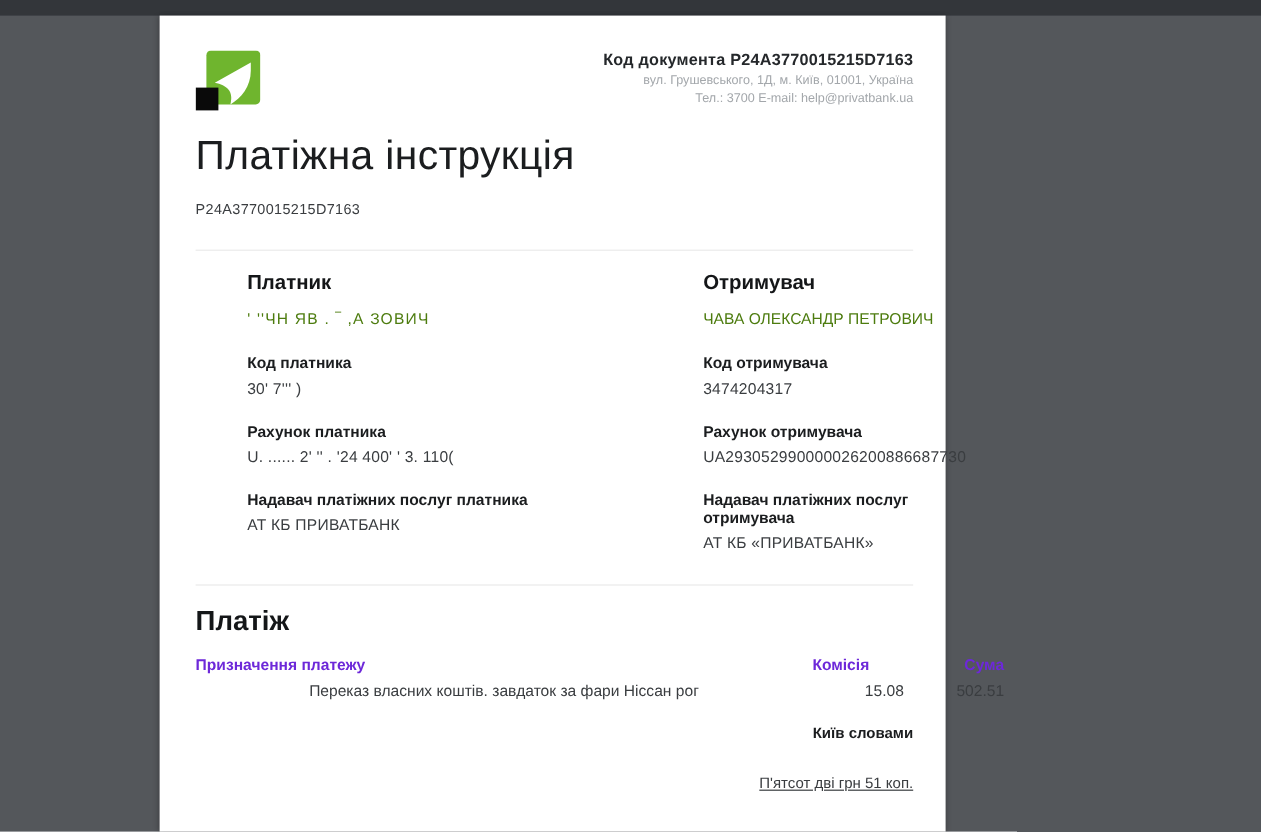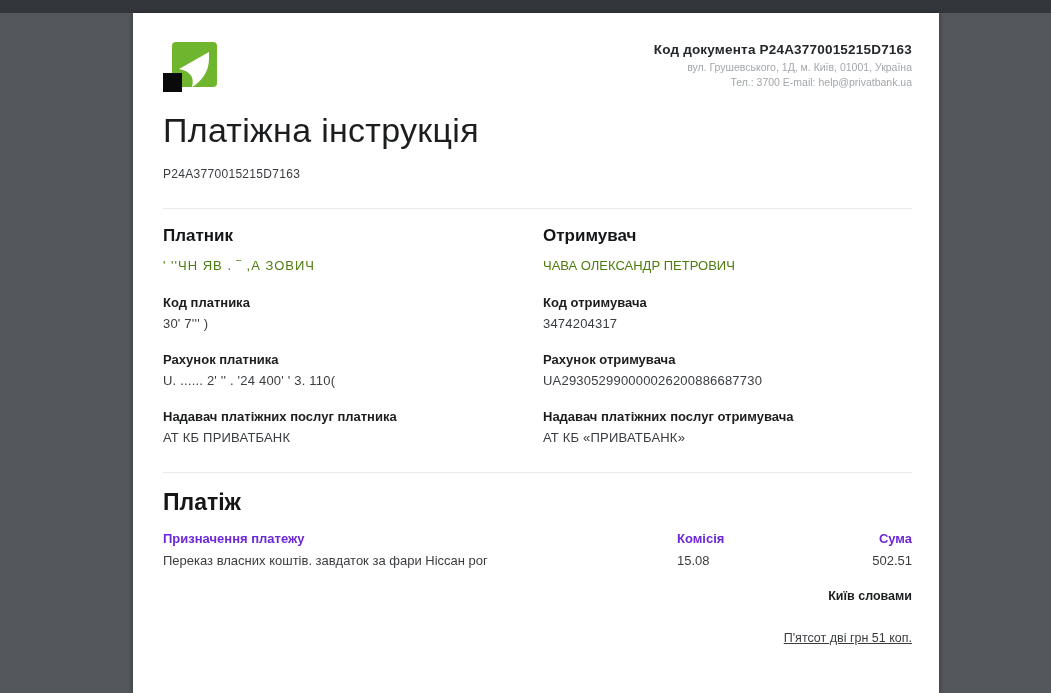--- a/index.html
+++ b/index.html
@@ -8,55 +8,55 @@
     position: relative;
     background: #54575B;
     font-family: "Liberation Sans", "DejaVu Sans", sans-serif;
     overflow: hidden;
   }
   .topbar {
     position: absolute; top: 0; left: 0; right: 0; height: 13px;
     background: #33363A;
   }
   .page {
-    position: absolute; left: 133px; top: 13px; width: 806px; bottom: 0;
+    position: absolute; left: 133px; top: 13px; width: 655px; bottom: 0;
     background: #FFFFFF;
     box-shadow: -2px 0 4px rgba(0,0,0,0.18), 2px 0 4px rgba(0,0,0,0.18);
   }
   .content { padding: 29px 27px 0 30px; }
 
   
   .doc-header { display: flex; justify-content: space-between; align-items: flex-start; }
   .logo-box { width: 54px; height: 52px; flex: 0 0 auto; }
   .header-right { text-align: right; }
   .doc-code { font-size: 13.5px; font-weight: 700; color: #25282B; letter-spacing: 0.2px; }
   .addr { font-size: 10.5px; color: #A3A7AB; line-height: 1.4; margin-top: 3px; }
   .addr + .addr { margin-top: 0; }
 
   
   .title { margin-top: 17px; font-size: 34px; font-weight: 400; color: #1B1D1F; letter-spacing: 0.3px; }
   .doc-number { margin-top: 17px; font-size: 12px; color: #3A3D40; letter-spacing: 0.3px; }
 
   .divider { border: none; border-top: 1px solid #EAEAEA; margin-top: 27px; }
 
   
-  .parties { display: grid; grid-template-columns: 380px 1fr; padding-top: 17px; }
+  .parties { display: grid; grid-template-columns: 380px 1fr; padding-top: 17px; margin-left: 43px; }
   .party h2 { font-size: 17px; font-weight: 700; color: #141618; }
   .party .name { margin-top: 12px; font-size: 13px; color: #4d7c0f; min-height: 16px; }
   .field { margin-top: 21px; }
   .field .label { font-size: 13px; font-weight: 700; color: #1B1D1F; }
   .field .value { margin-top: 6px; font-size: 13px; color: #3A3D40; letter-spacing: 0.2px; }
   .redacted { color: #5A5D60; letter-spacing: 1px; }
 
   
   .payment { padding-top: 16px; }
   .payment h2 { font-size: 23px; font-weight: 700; color: #141618; }
   .pay-grid { display: grid; grid-template-columns: 514px 120px 1fr; margin-top: 15px; }
   .pay-grid .hdr { font-size: 13px; font-weight: 700; color: #6d28d9; }
-  .pay-grid .val { margin-top: 7px; font-size: 13px; color: #3A3D40; }
+  .pay-grid .val { margin-top: 7px; font-size: 13px; color: #3A3D40; text-align: center; }
   .col-right { text-align: right; }
   .amount-words { text-align: right; margin-top: 21px; }
   .amount-words .label { font-size: 12.5px; font-weight: 700; color: #1B1D1F; }
   .amount-words .value { margin-top: 28px; font-size: 12.5px; color: #3A3D40; text-decoration: underline; }
 </style>
 </head>
 <body>
 
 <div class="topbar"></div>
 

